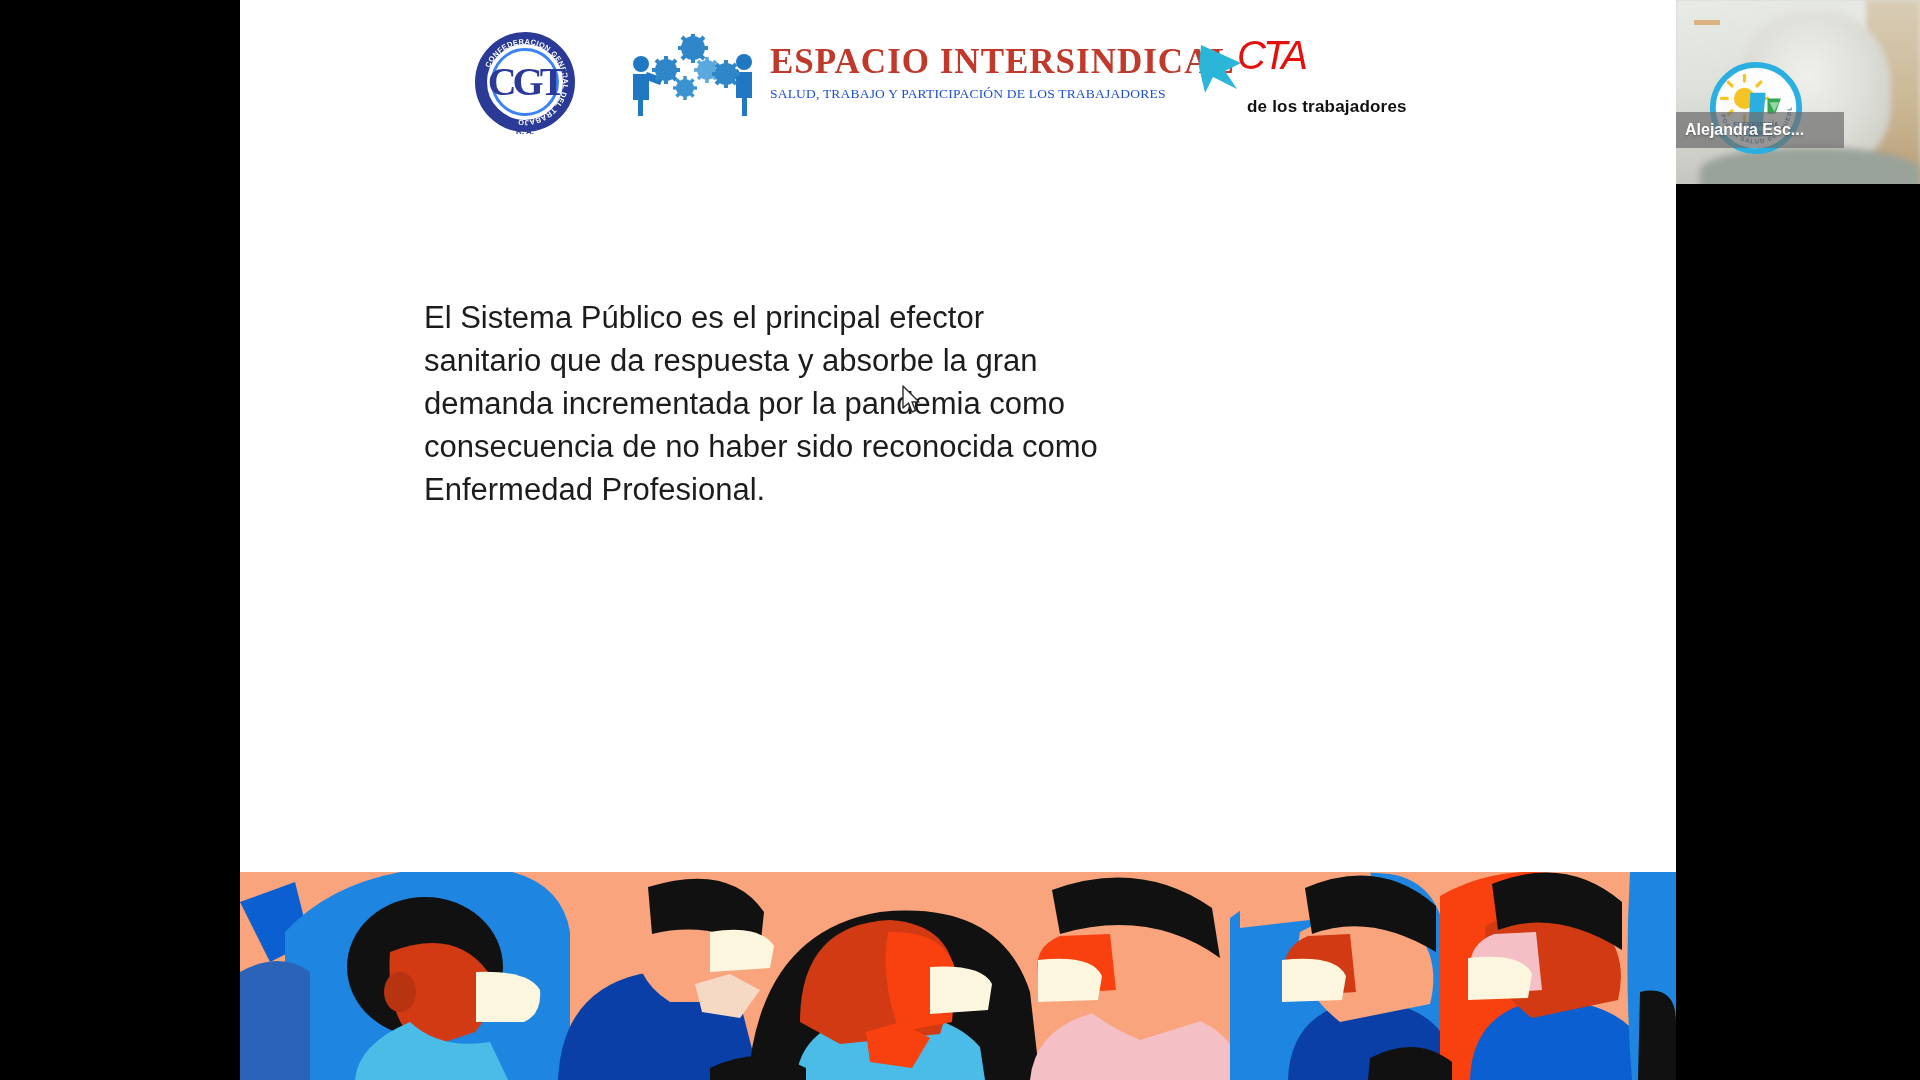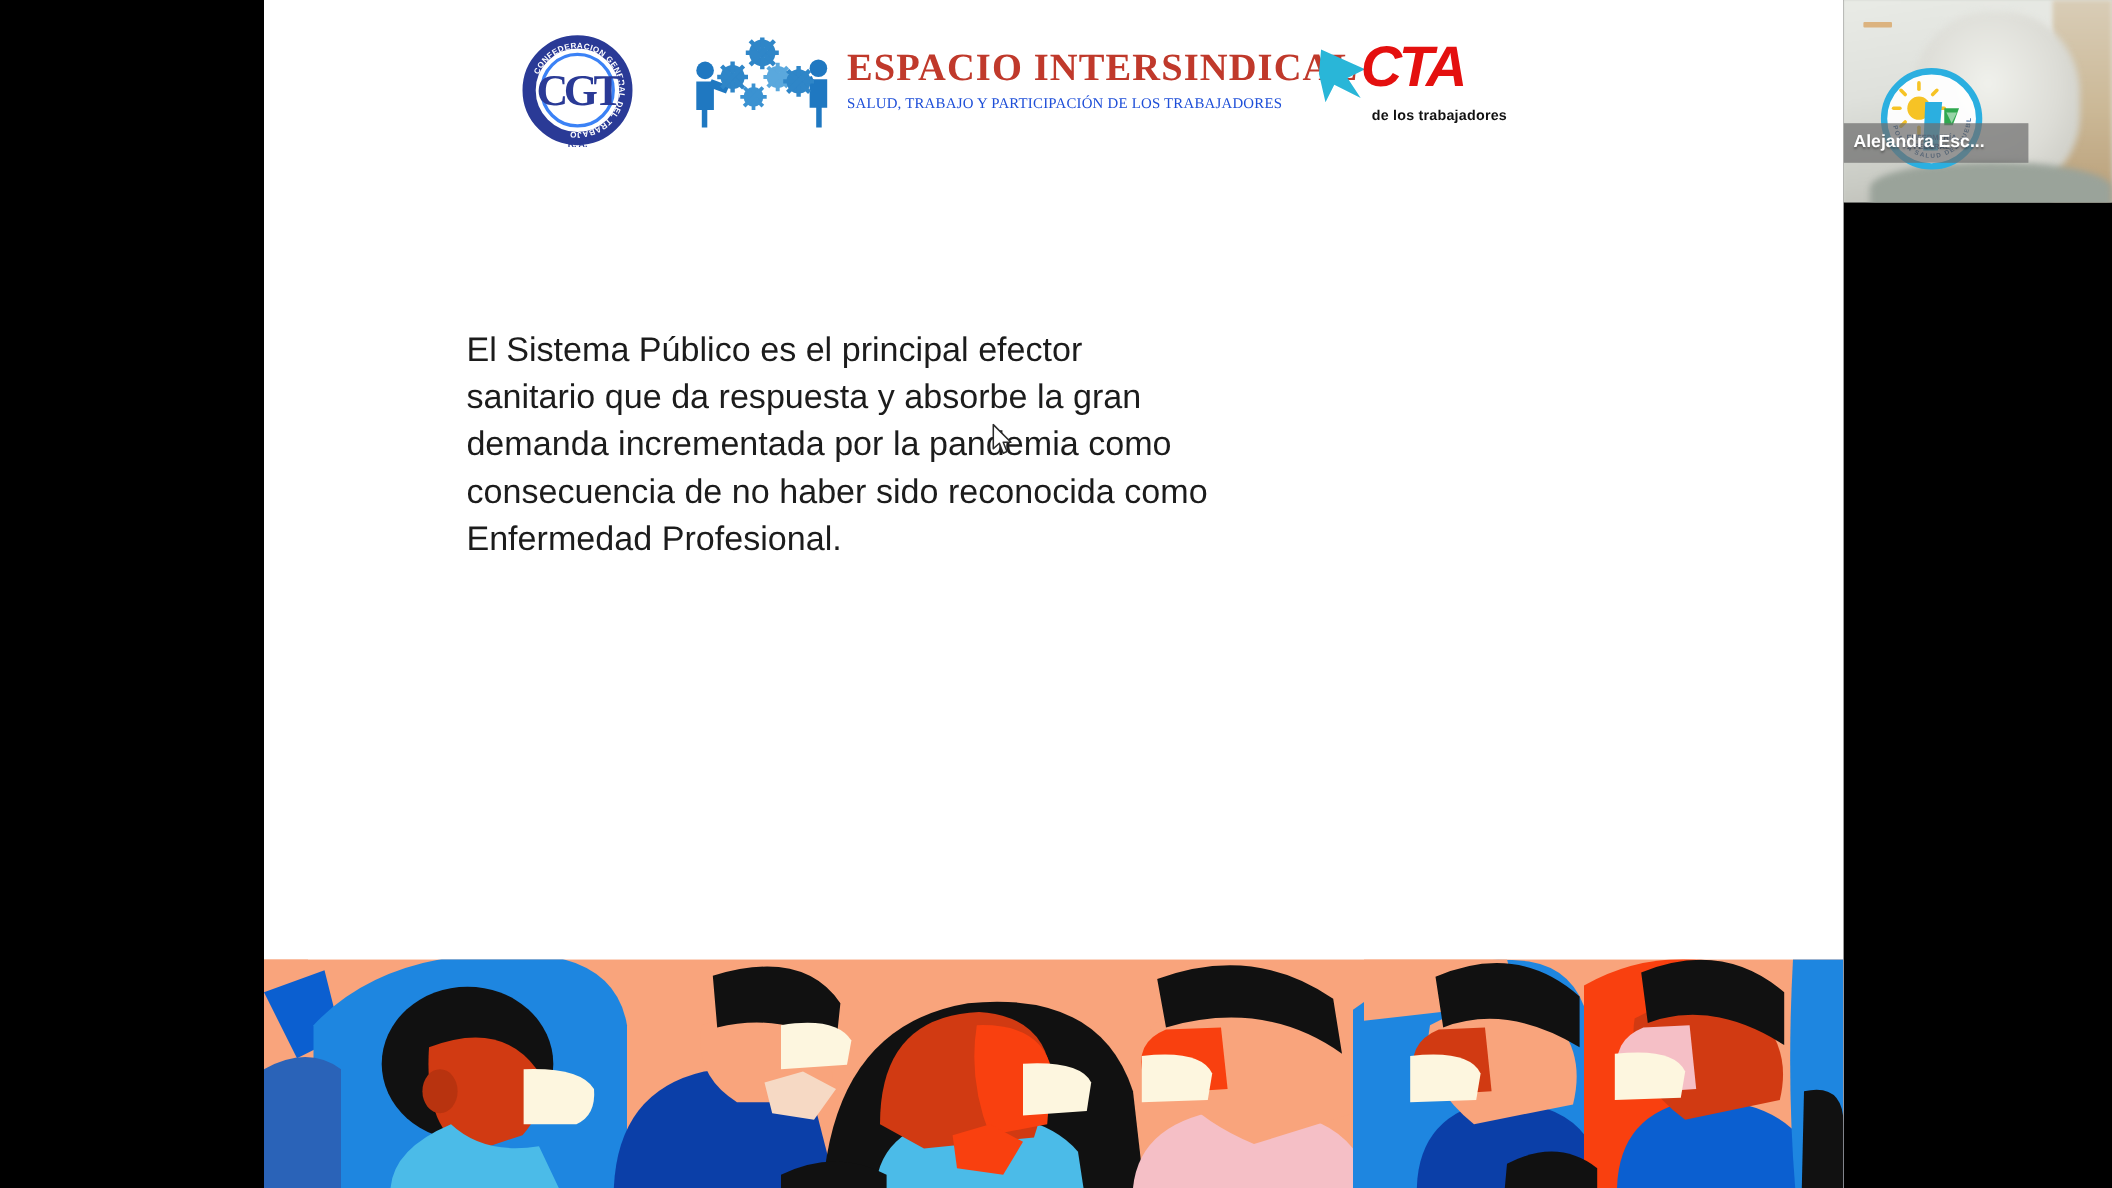--- a/index.html
+++ b/index.html
@@ -56,26 +56,26 @@
   .ei-sub{
     font-family:"Liberation Serif",serif;font-weight:400;
     font-size:13.5px;color:#1d4ed8;letter-spacing:0.2px;margin-top:7px;
     white-space:nowrap;
   }
 
   
   #cta{left:955px;top:35px;width:230px;height:95px;}
   .cta-letters{
     position:absolute;left:42px;top:0;
-    font-family:"Liberation Sans",sans-serif;font-weight:700;font-style:italic;
-    font-size:52px;color:#e4100f;letter-spacing:-3px;line-height:1;
+    font-family:"Liberation Sans",sans-serif;font-weight:400;font-style:italic;
+    font-size:40px;color:#e4100f;letter-spacing:-3px;line-height:1;
   }
   .cta-sub{
     position:absolute;left:52px;top:62px;
-    font-size:13px;font-weight:600;color:#111;letter-spacing:0.2px;
+    font-size:17px;font-weight:600;color:#111;letter-spacing:0.2px;
   }
 
   
   .slide-title{
     position:absolute;left:183px;top:207px;
     font-size:41px;font-weight:700;color:#d0241c;letter-spacing:-0.2px;
   }
   .slide-body{
     position:absolute;left:184px;top:296px;width:680px;
     font-size:31px;line-height:43px;color:#1c1c1c;

